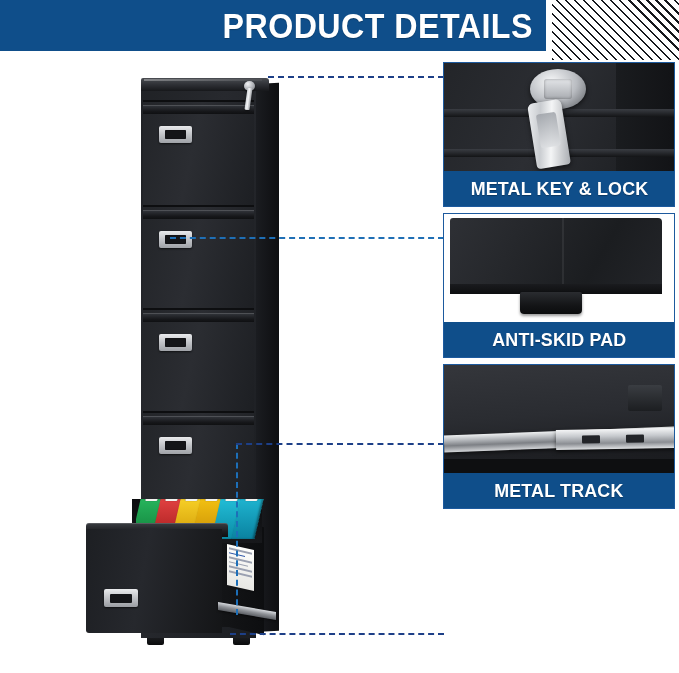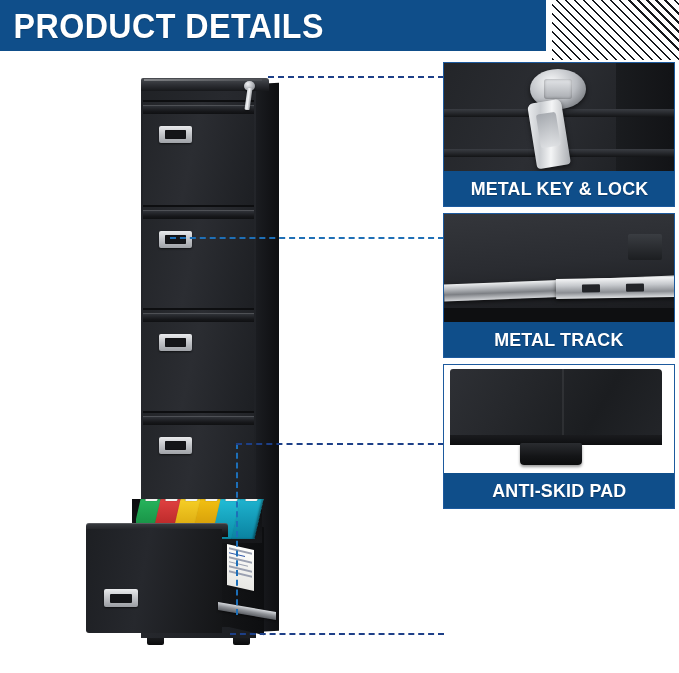--- a/index.html
+++ b/index.html
@@ -10,21 +10,21 @@
     overflow: hidden;
     position: relative;
   }
   #page { position: relative; width: 679px; height: 673px; background:#fff; }
 
   
   .header { position:absolute; left:0; top:0; width:679px; height:55px; }
   .header-bar {
     position:absolute; left:0; top:0; width:546px; height:51px;
     background:#0f4e8a;
-    display:flex; align-items:center; justify-content:flex-start;
+    display:flex; align-items:center; justify-content:flex-end;
   }
   .header-title {
     color:#ffffff; font-size:35px; font-weight:bold;
     letter-spacing:0.5px; transform:scaleX(0.92);
     font-family:"Liberation Sans", sans-serif;
     text-shadow:0 1px 1px rgba(0,0,0,.25);
     white-space:nowrap;
   }
   .header-hatch {
     position:absolute; left:552px; top:0; width:127px; height:60px;
@@ -387,44 +387,44 @@
         <div class="p1-seam" style="top:46px"></div>
         <div class="p1-seam" style="top:86px"></div>
         <div class="p1-lockcap"></div>
         <div class="p1-key"></div>
       </div>
       <div class="panel-label">
         <span>METAL KEY &amp; LOCK</span>
       </div>
     </div>
 
+
+    <div class="panel">
+      <div class="panel-img">
+        <div class="p4-bg"></div>
+        <div class="p4-body"></div>
+        <div class="p4-seamline" style="left:118px"></div>
+        <div class="p4-edge"></div>
+        <div class="p4-pad"></div>
+      </div>
+      <div class="panel-label">
+        <span>ANTI-SKID PAD</span>
+      </div>
+    </div>
 
     <div class="panel">
       <div class="panel-img">
         <div class="p3-bg"></div>
         <div class="p3-bracket"></div>
         <div class="p3-rail"></div>
         <div class="p3-rail2">
           <div class="p3-slot" style="left:26px"></div>
           <div class="p3-slot" style="left:70px"></div>
         </div>
         <div class="p3-base"></div>
       </div>
       <div class="panel-label">
         <span>METAL TRACK</span>
       </div>
     </div>
 
-    <div class="panel">
-      <div class="panel-img">
-        <div class="p4-bg"></div>
-        <div class="p4-body"></div>
-        <div class="p4-seamline" style="left:118px"></div>
-        <div class="p4-edge"></div>
-        <div class="p4-pad"></div>
-      </div>
-      <div class="panel-label">
-        <span>ANTI-SKID PAD</span>
-      </div>
-    </div>
-
   </div>
 </div>
 
 </body></html>

